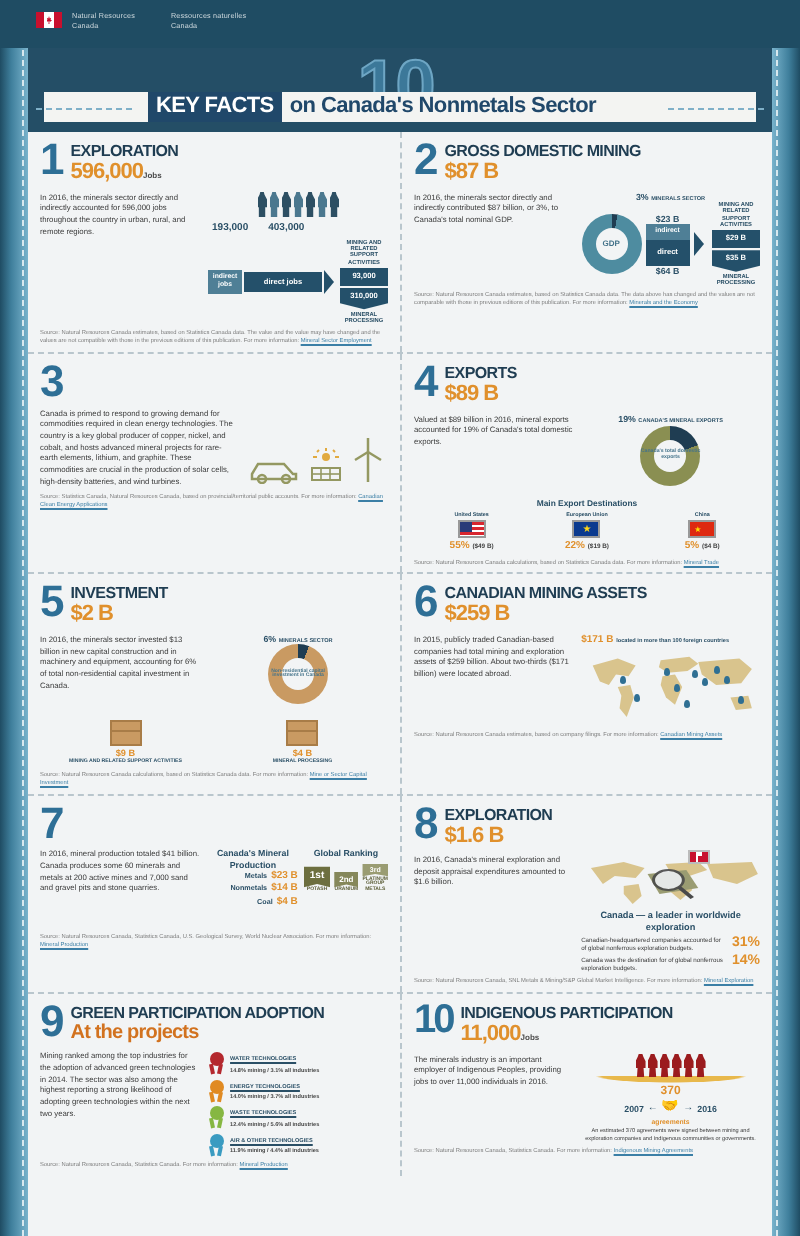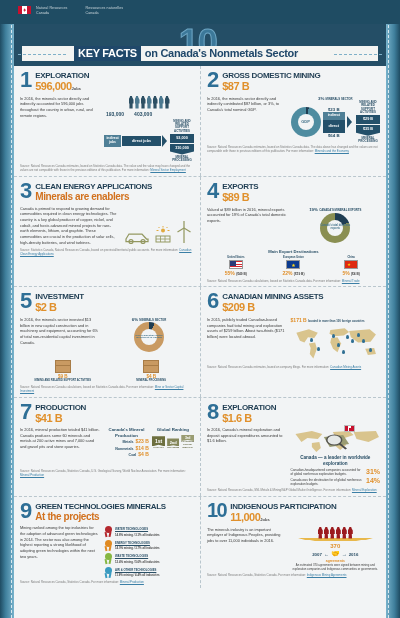--- a/index.html
+++ b/index.html
@@ -301,24 +301,20 @@
         </div>
         <div class="src"><span>Source: Natural Resources Canada estimates, based on Statistics Canada data. The data above has changed and the values are not comparable with those in previous editions of this publication. For more information:</span> <a href="#">Minerals and the Economy</a></div>
       </div>
     </div>
 
     <div class="row">
 
       <div class="cell">
         <div class="head">
           <span class="num">3</span>
-          <div class="titles">
-            <div class="h-title">CLEAN ENERGY APPLICATIONS</div>
-            <div class="h-sub">Minerals are enablers</div>
-          </div>
         </div>
         <div class="cols">
           <div class="blurb wide">Canada is primed to respond to growing demand for commodities required in clean energy technologies. The country is a key global producer of copper, nickel, and cobalt, and hosts advanced mineral projects for rare-earth elements, lithium, and graphite. These commodities are crucial in the production of solar cells, high-density batteries, and wind turbines.</div>
           <div class="viz">
             <div class="ce-icons">
               <svg width="26" height="14" viewBox="0 0 52 28" class="ico">
                 <path d="M4 18 L10 8 H36 L45 18 H48 V23 H4 Z" fill="none" stroke="#8a8f52" stroke-width="2.5"></path>
                 <circle cx="14" cy="23" r="4" fill="none" stroke="#8a8f52" stroke-width="2.5"></circle>
                 <circle cx="38" cy="23" r="4" fill="none" stroke="#8a8f52" stroke-width="2.5"></circle>
               </svg>
@@ -421,21 +417,21 @@
           </div>
         </div>
         <div class="src"><span>Source: Natural Resources Canada calculations, based on Statistics Canada data. For more information:</span> <a href="#">Mine or Sector Capital Investment</a></div>
       </div>
 
       <div class="cell">
         <div class="head">
           <span class="num">6</span>
           <div class="titles">
             <div class="h-title">CANADIAN MINING ASSETS</div>
-            <div class="h-value">$209 B</div>
+            <div class="h-value">$259 B</div>
           </div>
         </div>
         <div class="cols">
           <div class="blurb">In 2015, publicly traded Canadian-based companies had total mining and exploration assets of $259 billion. About two-thirds ($171 billion) were located abroad.</div>
           <div class="viz">
             <div class="pct-note" style="font-size:5px;color:#e0902c;">
               <span>$171 B</span>
               <span class="small" style="color:#2a4f66;">located in more than 100 foreign countries</span>
             </div>
             <div class="worldmap">
@@ -464,24 +460,20 @@
         </div>
         <div class="src"><span>Source: Natural Resources Canada estimates, based on company filings. For more information:</span> <a href="#">Canadian Mining Assets</a></div>
       </div>
     </div>
 
     <div class="row">
 
       <div class="cell">
         <div class="head">
           <span class="num">7</span>
-          <div class="titles">
-            <div class="h-title">PRODUCTION</div>
-            <div class="h-value">$41 B</div>
-          </div>
         </div>
         <div class="cols">
           <div class="blurb">In 2016, mineral production totaled $41 billion. Canada produces some 60 minerals and metals at 200 active mines and 7,000 sand and gravel pits and stone quarries.</div>
           <div class="viz">
             <div style="display:flex;gap:3px;">
               <div style="flex:1;">
                 <div class="prod-head">Canada's Mineral Production</div>
                 <div class="prod-line">
                     <span class="prod-name">Metals</span>
                     <span class="prod-val">$23 B</span>
@@ -564,21 +556,21 @@
         <div class="src"><span>Source: Natural Resources Canada, SNL Metals &amp; Mining/S&amp;P Global Market Intelligence. For more information:</span> <a href="#">Mineral Exploration</a></div>
       </div>
     </div>
 
     <div class="row" style="border-bottom:none;">
 
       <div class="cell">
         <div class="head">
           <span class="num">9</span>
           <div class="titles">
-            <div class="h-title">GREEN TECHNOLOGIES MINERALS</div>
+            <div class="h-title">GREEN PARTICIPATION ADOPTION</div>
             <div class="h-sub">At the projects</div>
           </div>
         </div>
         <div class="cols">
           <div class="blurb">Mining ranked among the top industries for the adoption of advanced green technologies in 2014. The sector was also among the highest reporting a strong likelihood of adopting green technologies within the next two years.</div>
           <div class="viz">
             <div class="badges">
               <div class="badge-row">
                 <span class="rosette">
                     <span class="circ" style="background:#b4282e"></span>

